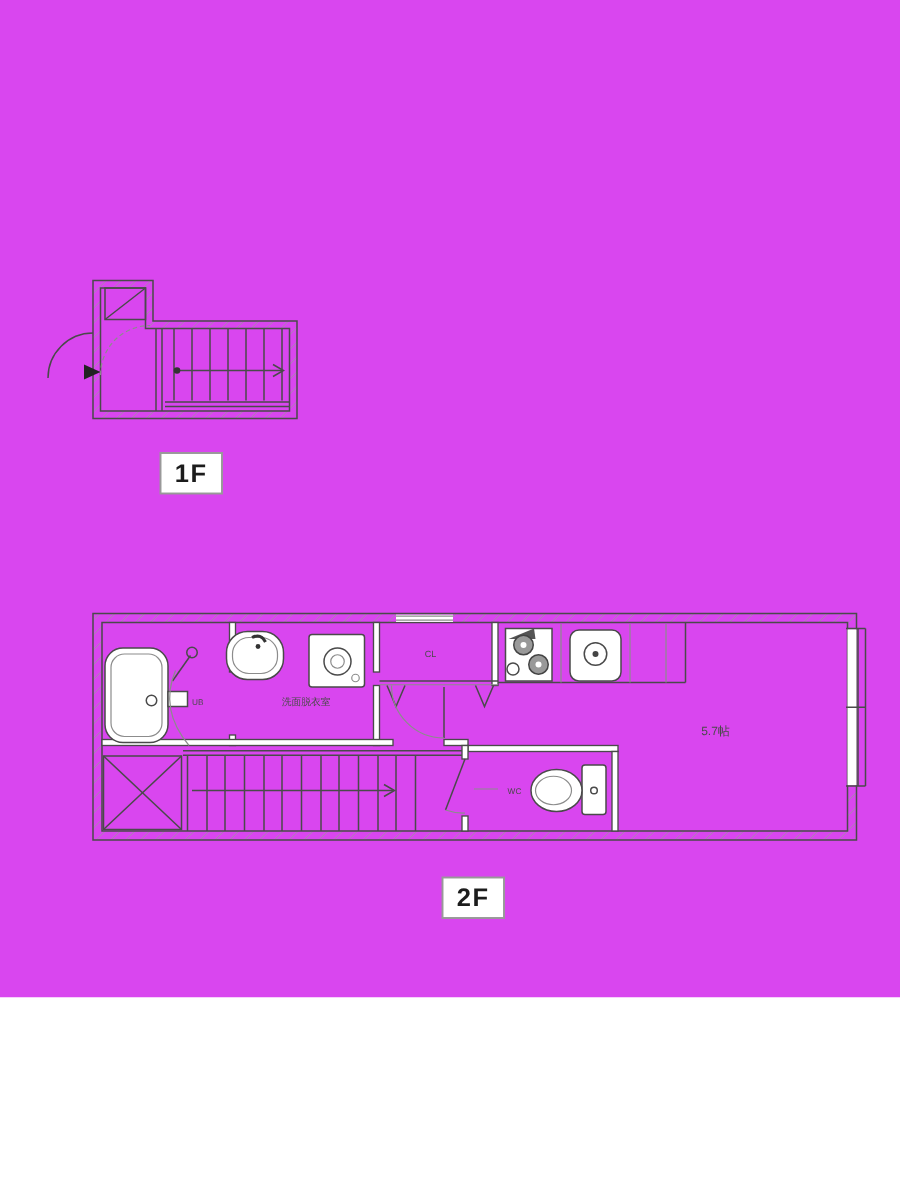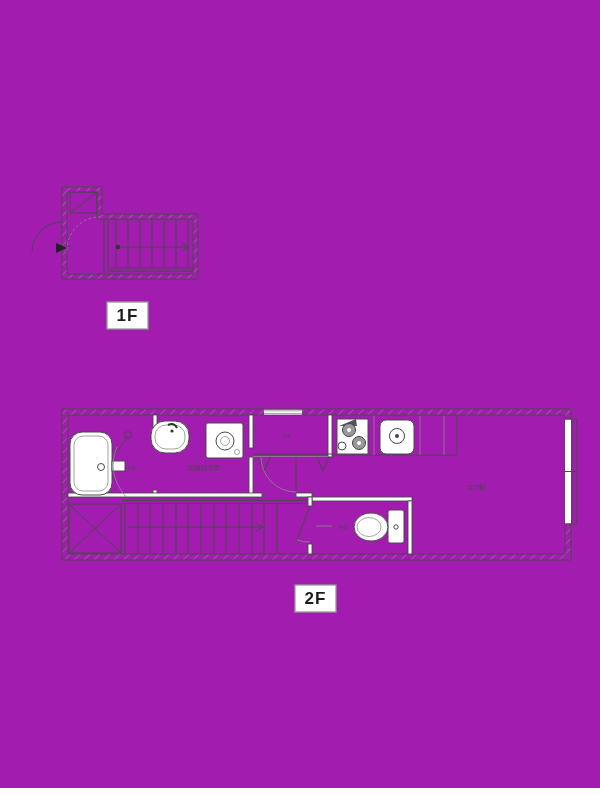--- a/index.html
+++ b/index.html
@@ -1,16 +1,16 @@
 <!DOCTYPE html>
 <html><head>
 <meta charset="utf-8">
 <style>
   html,body{margin:0;padding:0;background:#ffffff;}
-  .canvas{position:relative;width:600px;height:788px;background:#a21caf;overflow:hidden;
+  .canvas{position:relative;width:600px;height:665px;background:#d946ef;overflow:hidden;
           font-family:"Liberation Sans", sans-serif;}
   svg{position:absolute;top:0;left:0;}
   text{font-family:"Liberation Sans", sans-serif;fill:#333;}
   .floor-label{font-size:17px;font-weight:bold;fill:#1c1c1c;letter-spacing:1px;}
   .room-label{fill:#4a4a4a;}
   .thin{stroke:#4a4a4a;stroke-width:1;fill:none;}
   .thin-light{stroke:#8c8c8c;stroke-width:0.8;fill:none;}
   .fixture{stroke:#4a4a4a;stroke-width:1;fill:#ffffff;}
   .wallband{fill:url(#hatch);fill-rule:evenodd;stroke:#4a4a4a;stroke-width:1;}
   .iwall{fill:#ffffff;stroke:#4a4a4a;stroke-width:0.9;}

